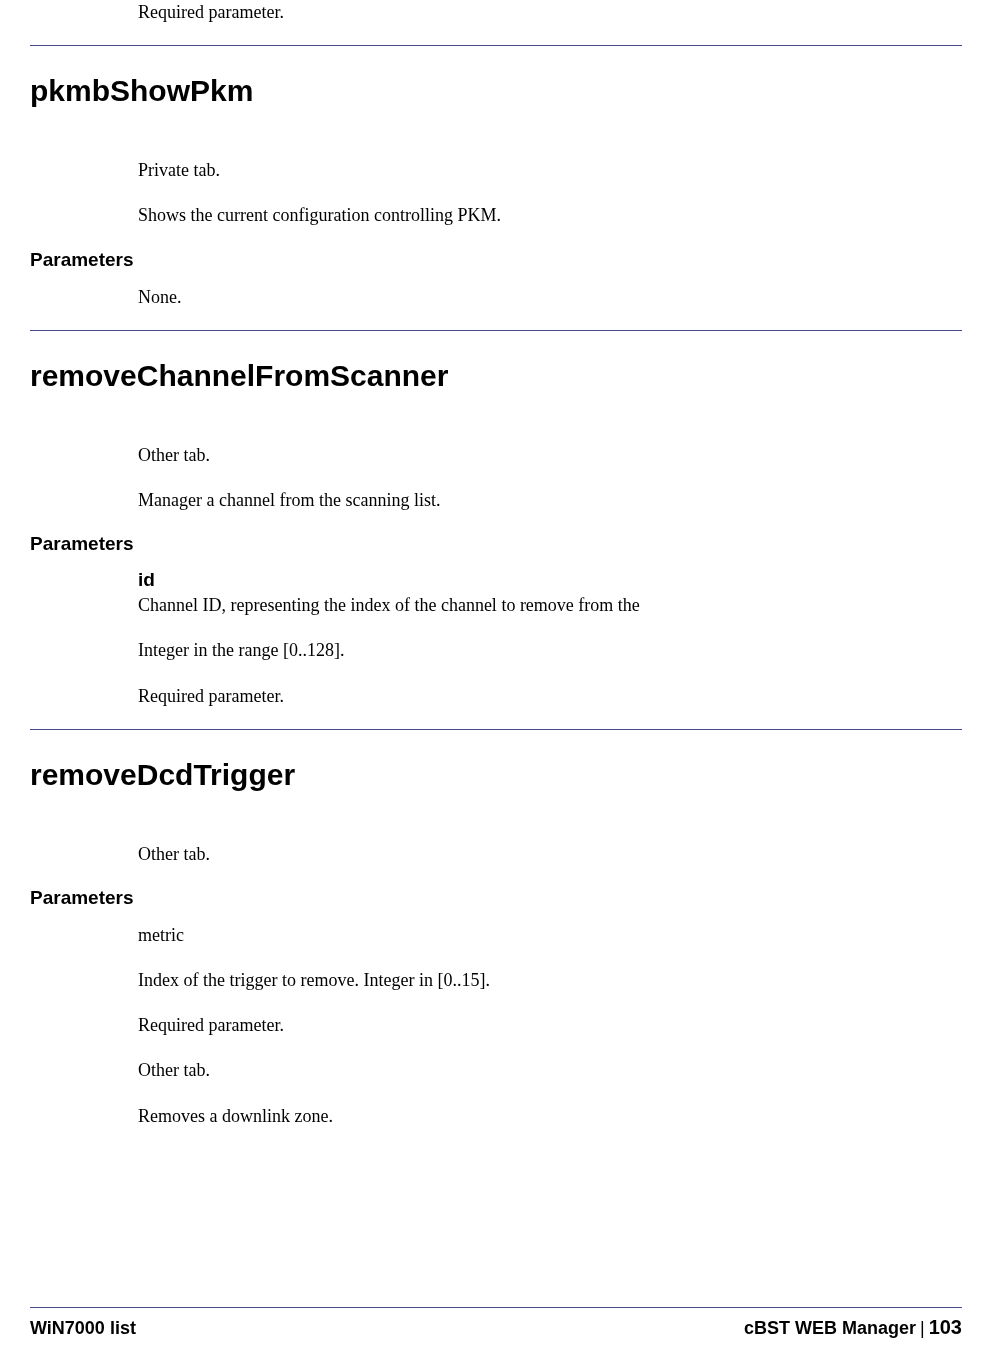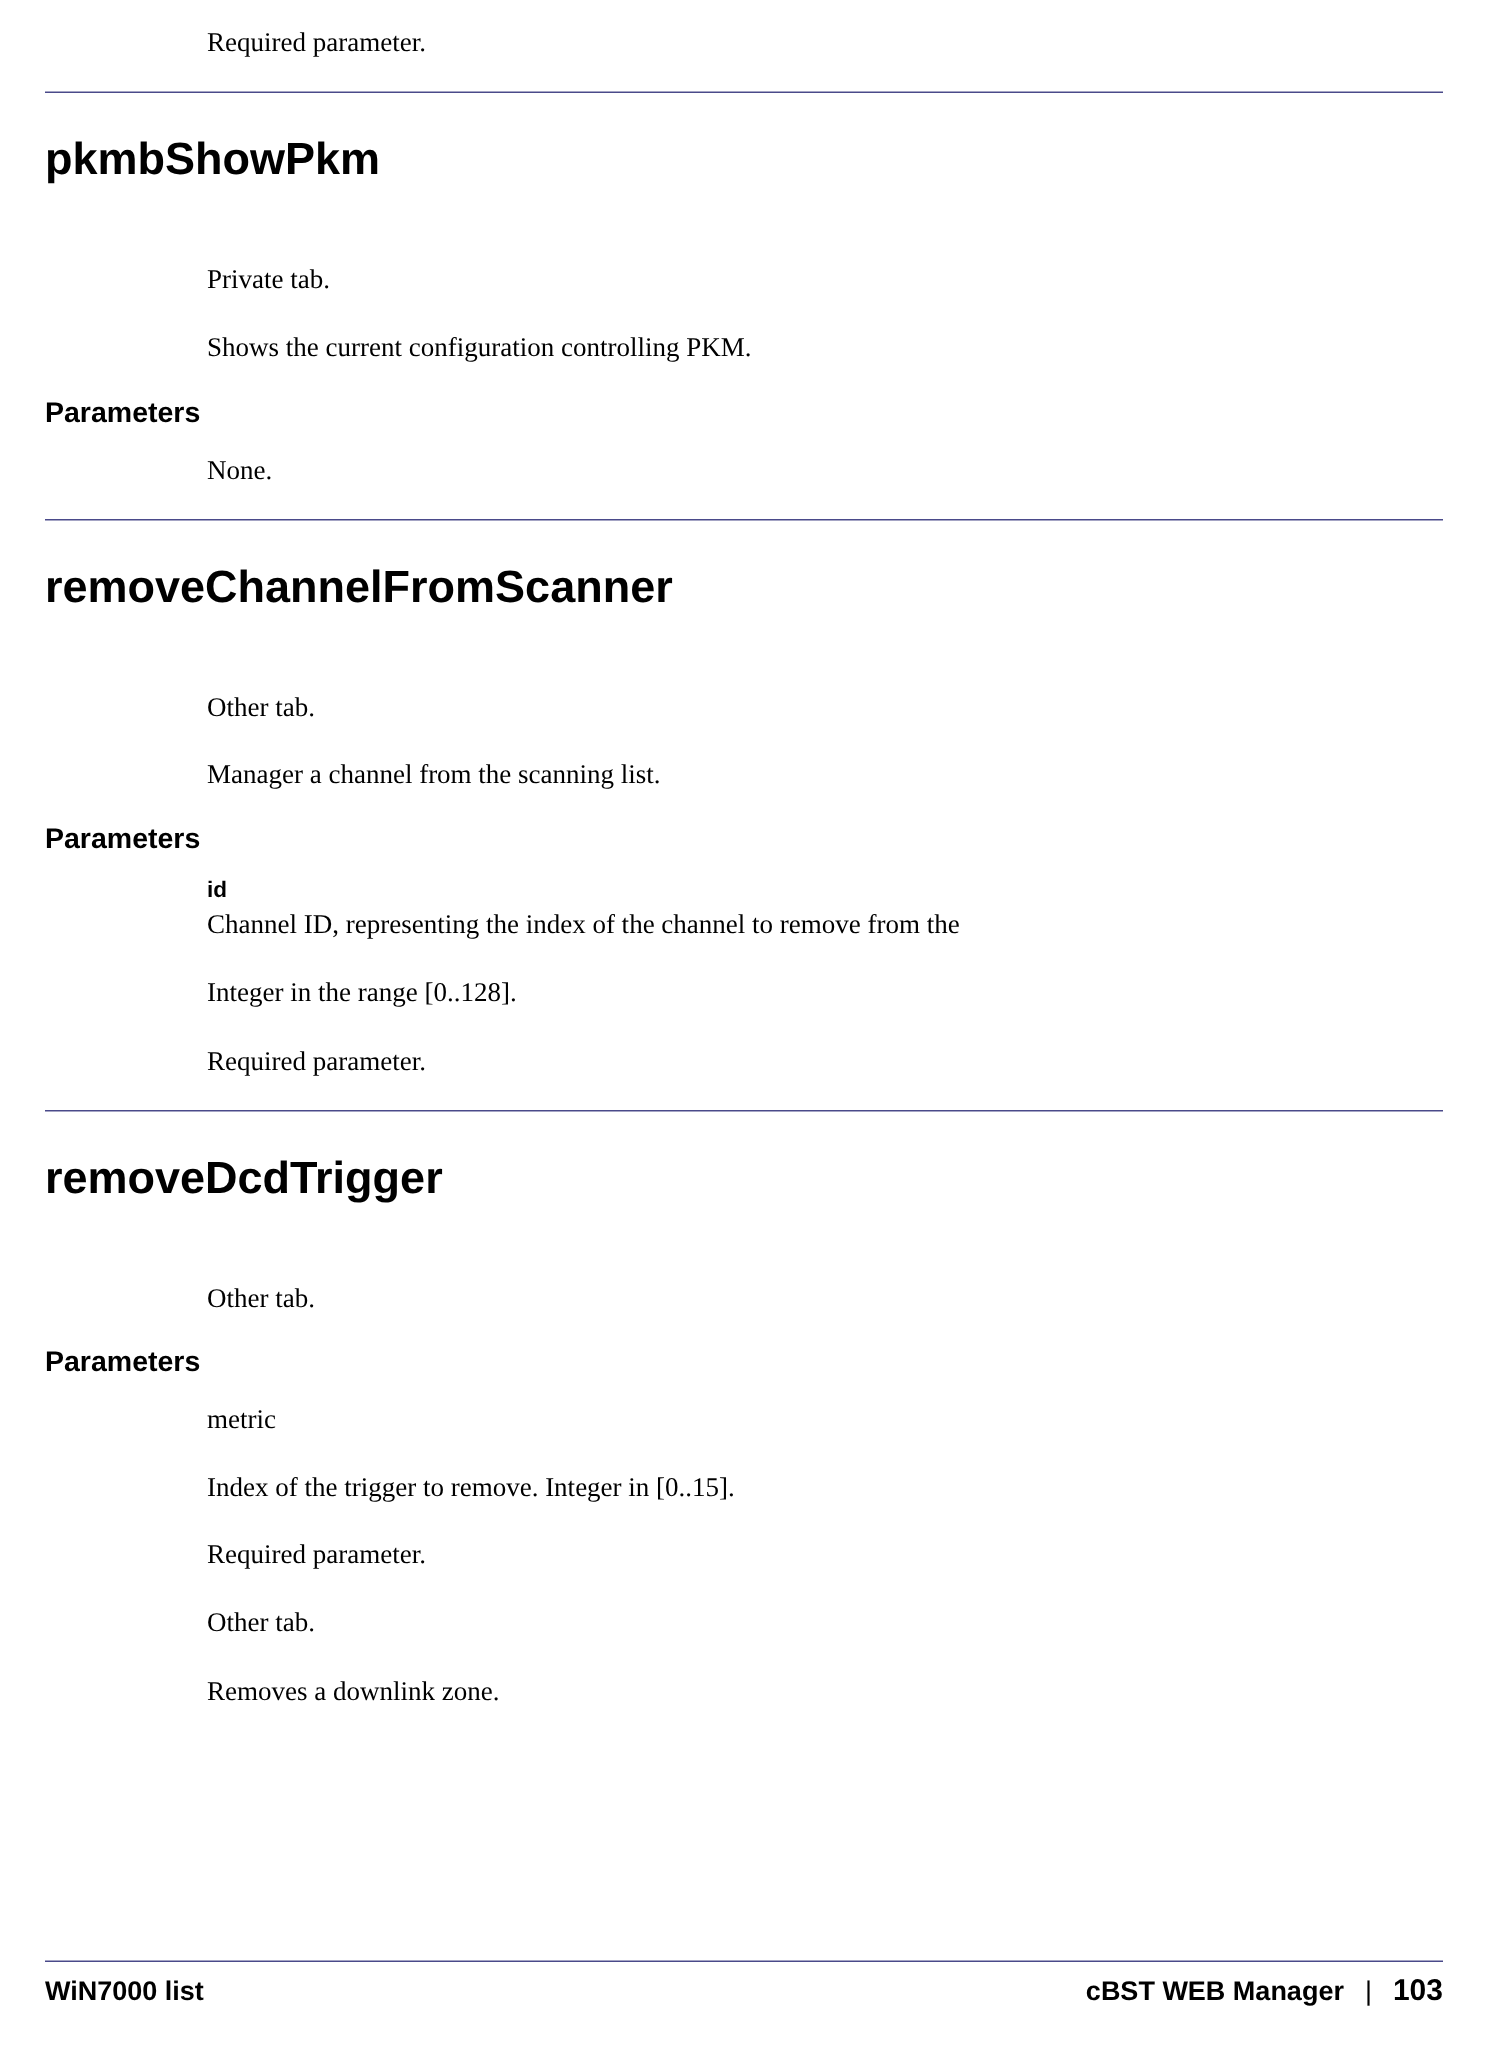--- a/index.html
+++ b/index.html
@@ -7,21 +7,20 @@
       width: 992px;
       height: 1363px;
       background: #ffffff;
       font-family: "Palatino Linotype", "Book Antiqua", Palatino, serif;
       color: #000000;
       position: relative;
       padding: 0 30px;
     }
     .content {
       padding-top: 0;
-      margin-top: 16px;
     }
     .indented {
       margin-left: 108px;
       font-size: 18px;
       line-height: 1.4;
       margin-bottom: 20px;
     }
     .section-heading {
       font-family: "Arial Narrow", Arial, sans-serif;
       font-weight: bold;
@@ -37,21 +36,21 @@
       font-family: "Arial Narrow", Arial, sans-serif;
       font-weight: bold;
       font-size: 19px;
       font-stretch: condensed;
       margin-bottom: 14px;
       margin-top: 0;
     }
     .param-name {
       font-family: "Arial Narrow", Arial, sans-serif;
       font-weight: bold;
-      font-size: 15px;
+      font-size: 19px;
       font-stretch: condensed;
       margin-left: 108px;
       margin-bottom: 2px;
     }
     .footer {
       position: absolute;
       bottom: 24px;
       left: 30px;
       right: 30px;
       border-top: 1px solid #4a4a8a;
@@ -60,21 +59,21 @@
       justify-content: space-between;
       align-items: baseline;
       font-family: "Arial Narrow", Arial, sans-serif;
       font-weight: bold;
       font-stretch: condensed;
       font-size: 18px;
     }
     .footer .right {
       display: flex;
       align-items: baseline;
-      gap: 14px;
+      gap: 4px;
     }
     .footer .sep {
       font-weight: normal;
     }
     .footer .page {
       font-size: 20px;
     }
   </style>
 </head>
 <body>

